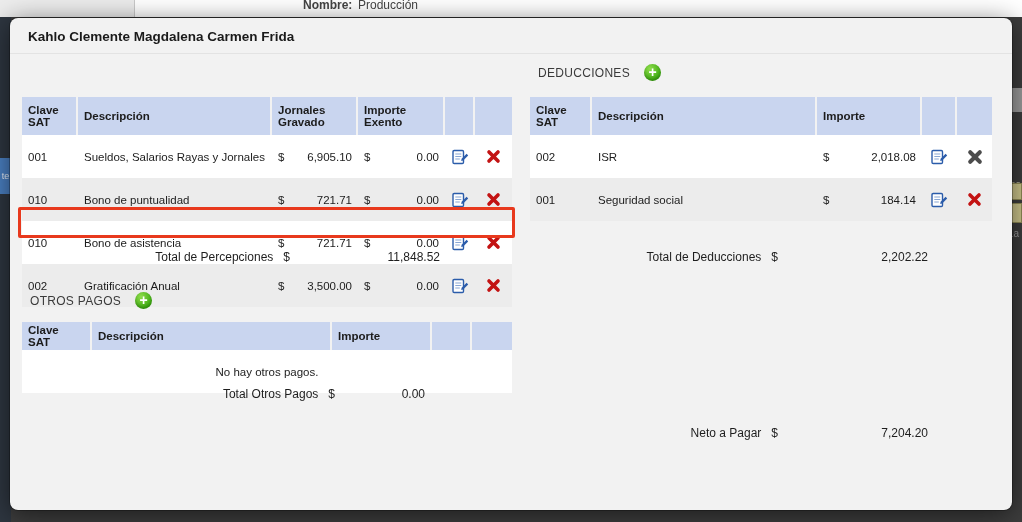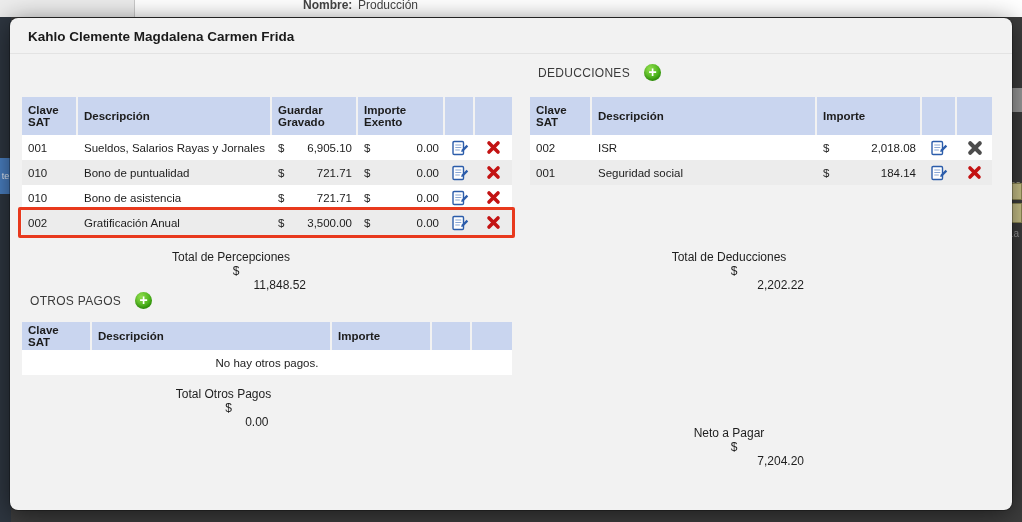--- a/index.html
+++ b/index.html
@@ -49,35 +49,35 @@
 
   table.tbl { position: absolute; border-collapse: separate; border-spacing: 0; table-layout: fixed; }
   .tbl th {
     background: #c9d5ef; font-size: 11.5px; font-weight: bold; color: #1c1c1c;
     text-align: left; padding: 2px 6px; vertical-align: middle; height: 38px;
     border-right: 2px solid #f2f2f2;
   }
   .tbl th:last-child { border-right: none; }
   .tbl.compact th { height: 26px; }
   .tbl td {
-    font-size: 11.5px; color: #1c1c1c; padding: 0 6px; height: 25px;
+    font-size: 11.5px; color: #1c1c1c; padding: 0 6px; height: 43px;
     vertical-align: middle; background: #ffffff; white-space: nowrap; overflow: hidden;
   }
   .tbl tbody tr:nth-child(even) td { background: #ececec; }
   .tbl td.icon-cell { text-align: center; padding: 0 2px; }
   .tbl td.empty-cell { text-align: center; color: #222; }
   .money { display: flex; justify-content: space-between; align-items: center; }
   .icon-btn { display: inline-flex; align-items: center; justify-content: center; cursor: pointer; text-decoration: none; vertical-align: middle; }
 
   .red-annotation {
     position: absolute; left: 8px; top: 189px; width: 497px; height: 31px;
     border: 3px solid #e8391d; border-radius: 2px; pointer-events: none; z-index: 6;
   }
 
-  .total-line { position: absolute; display: flex; align-items: center; justify-content: flex-end; font-size: 12px; color: #1e1e1e; flex-direction: column; }
+  .total-line { position: absolute; display: flex; align-items: center; justify-content: flex-end; font-size: 12px; color: #1e1e1e; }
   .tl-cur { margin-left: 10px; }
   .tl-amt { width: 150px; text-align: right; }
   .tl-amt.small { width: 90px; }
 
   .modal-footer { position: absolute; right: 20px; top: 455px; display: flex; gap: 8px; }
   .btn {
     font-family: "Liberation Sans", sans-serif; font-size: 13px; color: #111;
     padding: 3px 13px; background: linear-gradient(#fefefe, #e8e8e8);
     border: 1px solid #8f8f8f; border-radius: 4px; cursor: pointer;
   }
@@ -110,21 +110,21 @@
         <col style="width:194px">
         <col style="width:86px">
         <col style="width:87px">
         <col style="width:30px">
         <col style="width:37px">
       </colgroup>
     <thead>
       <tr>
         <th>Clave SAT</th>
         <th>Descripción</th>
-        <th>Guardar Gravado</th>
+        <th>Jornales Gravado</th>
         <th>Importe Exento</th>
         <th></th>
         <th></th>
       </tr>
     </thead>
     <tbody>
       <tr>
         <td>001</td>
         <td>Sueldos, Salarios Rayas y Jornales</td>
         <td>

